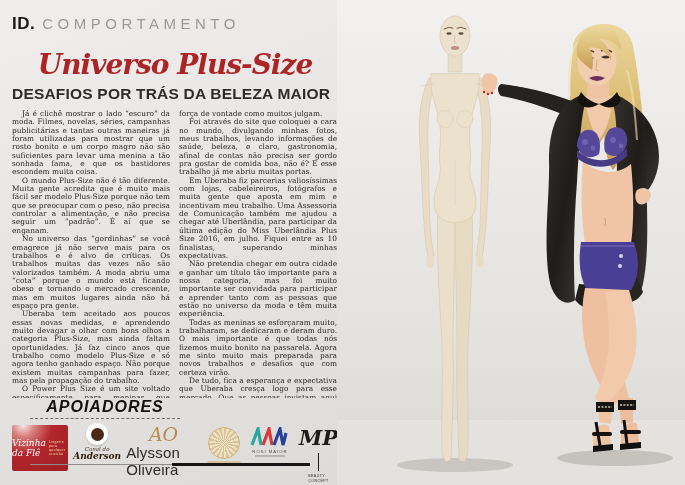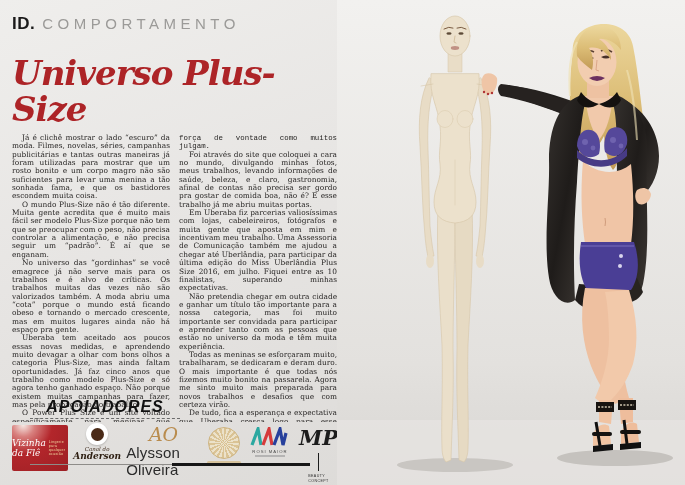--- a/index.html
+++ b/index.html
@@ -4,29 +4,29 @@
 <style>
   html,body{margin:0;padding:0;}
   body{width:685px;height:485px;overflow:hidden;font-family:"Liberation Sans",sans-serif;}
   .page{position:relative;width:651px;height:485px;background:linear-gradient(160deg,#efeeec 0%,#e6e4e2 45%,#dad8d5 100%);}
 
   
   .article{position:absolute;left:12px;top:10px;width:326px;}
   .kicker{display:flex;align-items:baseline;gap:7px;margin-top:4px;}
   .kicker .id{font-size:17px;font-weight:900;color:#1a1a1a;letter-spacing:.5px;}
   .kicker .section{font-size:15px;color:#9b9a98;letter-spacing:4.5px;font-weight:400;}
-  .headline{margin-top:21px;font-family:"DejaVu Serif",serif;font-style:italic;font-weight:bold;
-            font-size:34px;line-height:36px;color:#ad2427;letter-spacing:-1px;}
+  .headline{margin-top:13px;font-family:"DejaVu Serif",serif;font-style:italic;font-weight:bold;
+            font-size:28px;line-height:36px;color:#ad2427;letter-spacing:-1px;text-align:center;}
   .deck{margin-top:2px;font-size:15.5px;font-weight:700;color:#2d2c2b;letter-spacing:.2px;}
 
   .cols{display:flex;gap:9px;margin-top:7px;}
   .col{width:158px;height:288px;overflow:hidden;font-family:"DejaVu Serif",serif;
        font-size:7.4px;line-height:8.35px;color:#211f1e;text-align:justify;hyphens:auto;}
   .col p{margin:0;text-indent:10px;}
-  .col p.noindent{text-indent:0;font-family:Liberation Mono, monospace;}
+  .col p.noindent{text-indent:0;}
 
   
   .supporters{position:absolute;left:12px;top:398px;width:326px;}
   .sup-head{width:150px;margin-left:18px;text-align:center;font-size:16px;font-style:italic;
             font-weight:900;color:#111;letter-spacing:1px;padding-bottom:2px;
             border-bottom:1px dashed #6b6b6b;}
   .logos{display:flex;align-items:flex-start;margin-top:6px;gap:6px;}
 
   .logo-vizinha{width:66px;height:46px;border-radius:2px;display:flex;
         align-items:center;justify-content:center;gap:3px;
@@ -70,20 +70,21 @@
 <body>
 
 <div class="page">
 
   <div class="article">
     <div class="kicker">
       <span class="id">ID.</span>
       <span class="section">COMPORTAMENTO</span>
     </div>
     <div class="headline">Universo Plus-Size</div>
+    <div class="deck">DESAFIOS POR TRÁS DA BELEZA MAIOR</div>
 
     <div class="cols">
       <div class="col">
         <p>Já é clichê mostrar o lado “escuro” da moda. Filmes, novelas, séries, campanhas publicitárias e tantas outras maneiras já foram utilizadas para mostrar que um rosto bonito e um corpo magro não são suficientes para levar uma menina a tão sonhada fama, e que os bastidores escondem muita coisa.</p>
         <p>O mundo Plus-Size não é tão diferente. Muita gente acredita que é muito mais fácil ser modelo Plus-Size porque não tem que se preocupar com o peso, não precisa controlar a alimentação, e não precisa seguir um “padrão”. É aí que se enganam.</p>
         <p>No universo das “gordinhas” se você emagrece já não serve mais para os trabalhos e é alvo de críticas. Os trabalhos muitas das vezes não são valorizados também. A moda abriu uma “cota” porque o mundo está ficando obeso e tornando o mercado crescente, mas em muitos lugares ainda não há espaço pra gente.</p>
         <p>Uberaba tem aceitado aos poucos essas novas medidas, e aprendendo muito devagar a olhar com bons olhos a categoria Plus-Size, mas ainda faltam oportunidades. Já faz cinco anos que trabalho como modelo Plus-Size e só agora tenho ganhado espaço. Não porque existem muitas campanhas para fazer, mas pela propagação do trabalho.</p>
         <p>O Power Plus Size é um site voltado especificamente para meninas que precisam de informações, dicas e de um apoio para sentirem-se contentes com o corpo. Muitas das vezes o peso é uma condição e não uma opção por falta de</p>
       </div>
       <div class="col">

